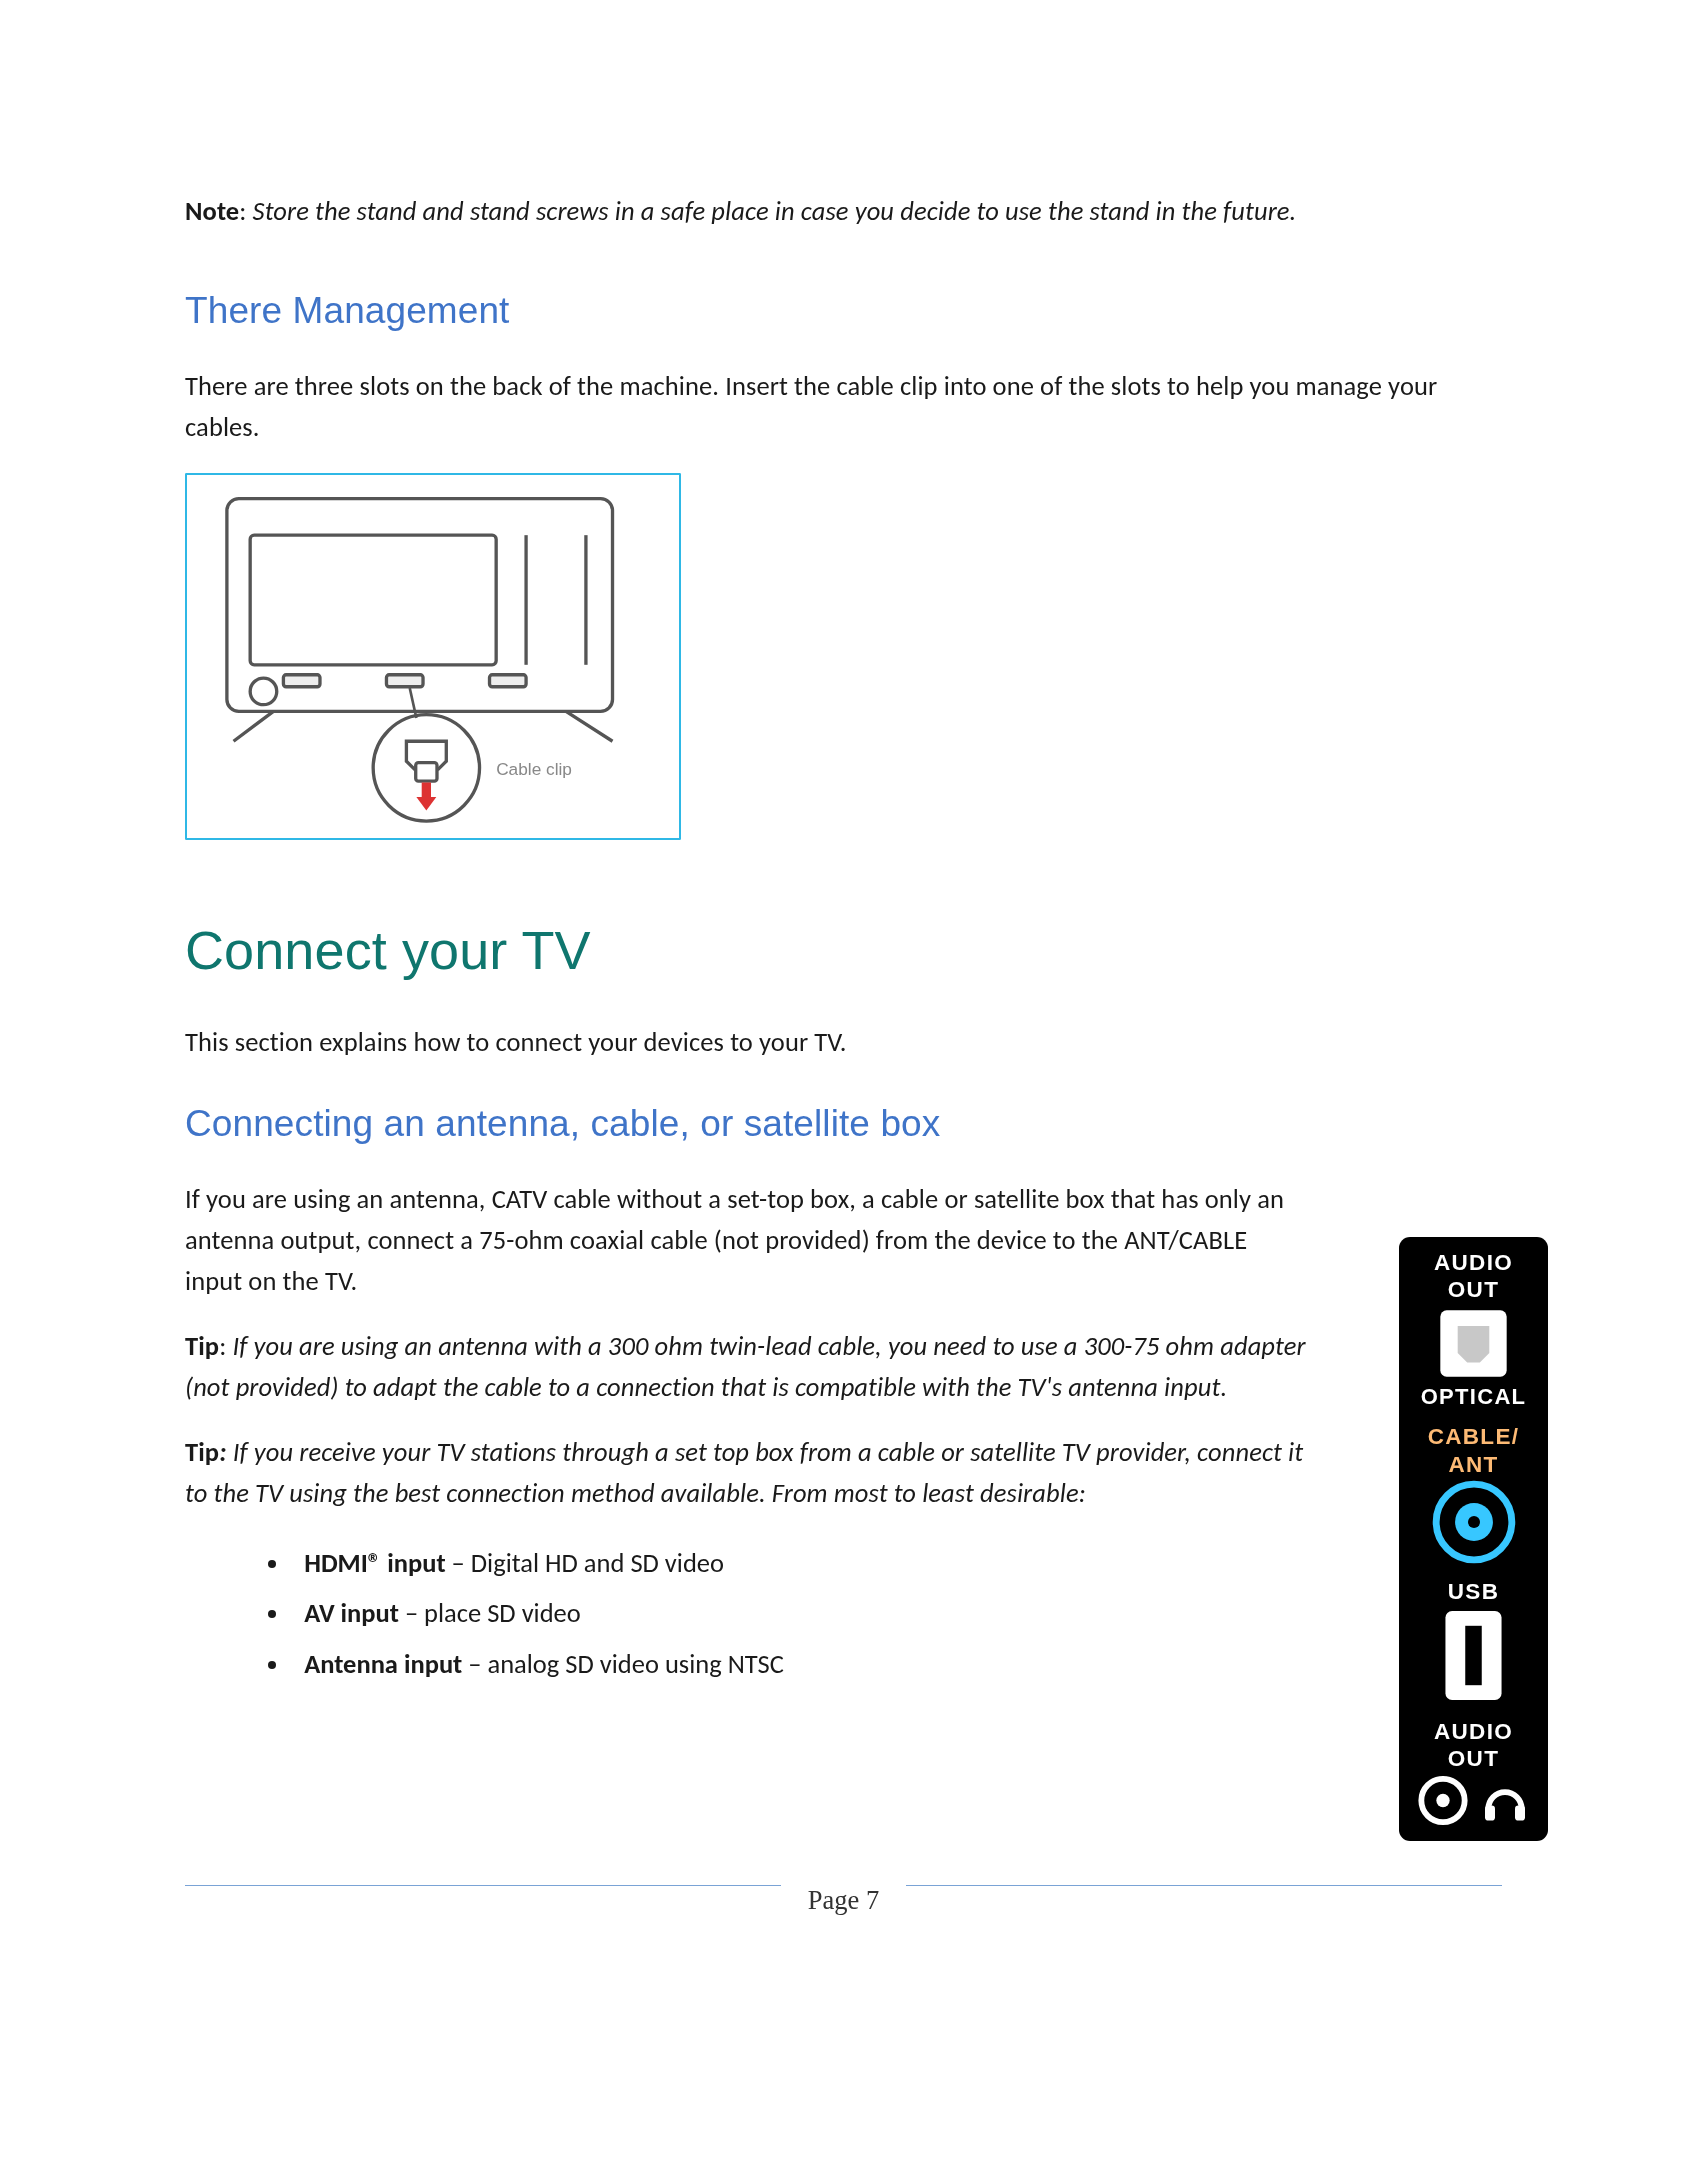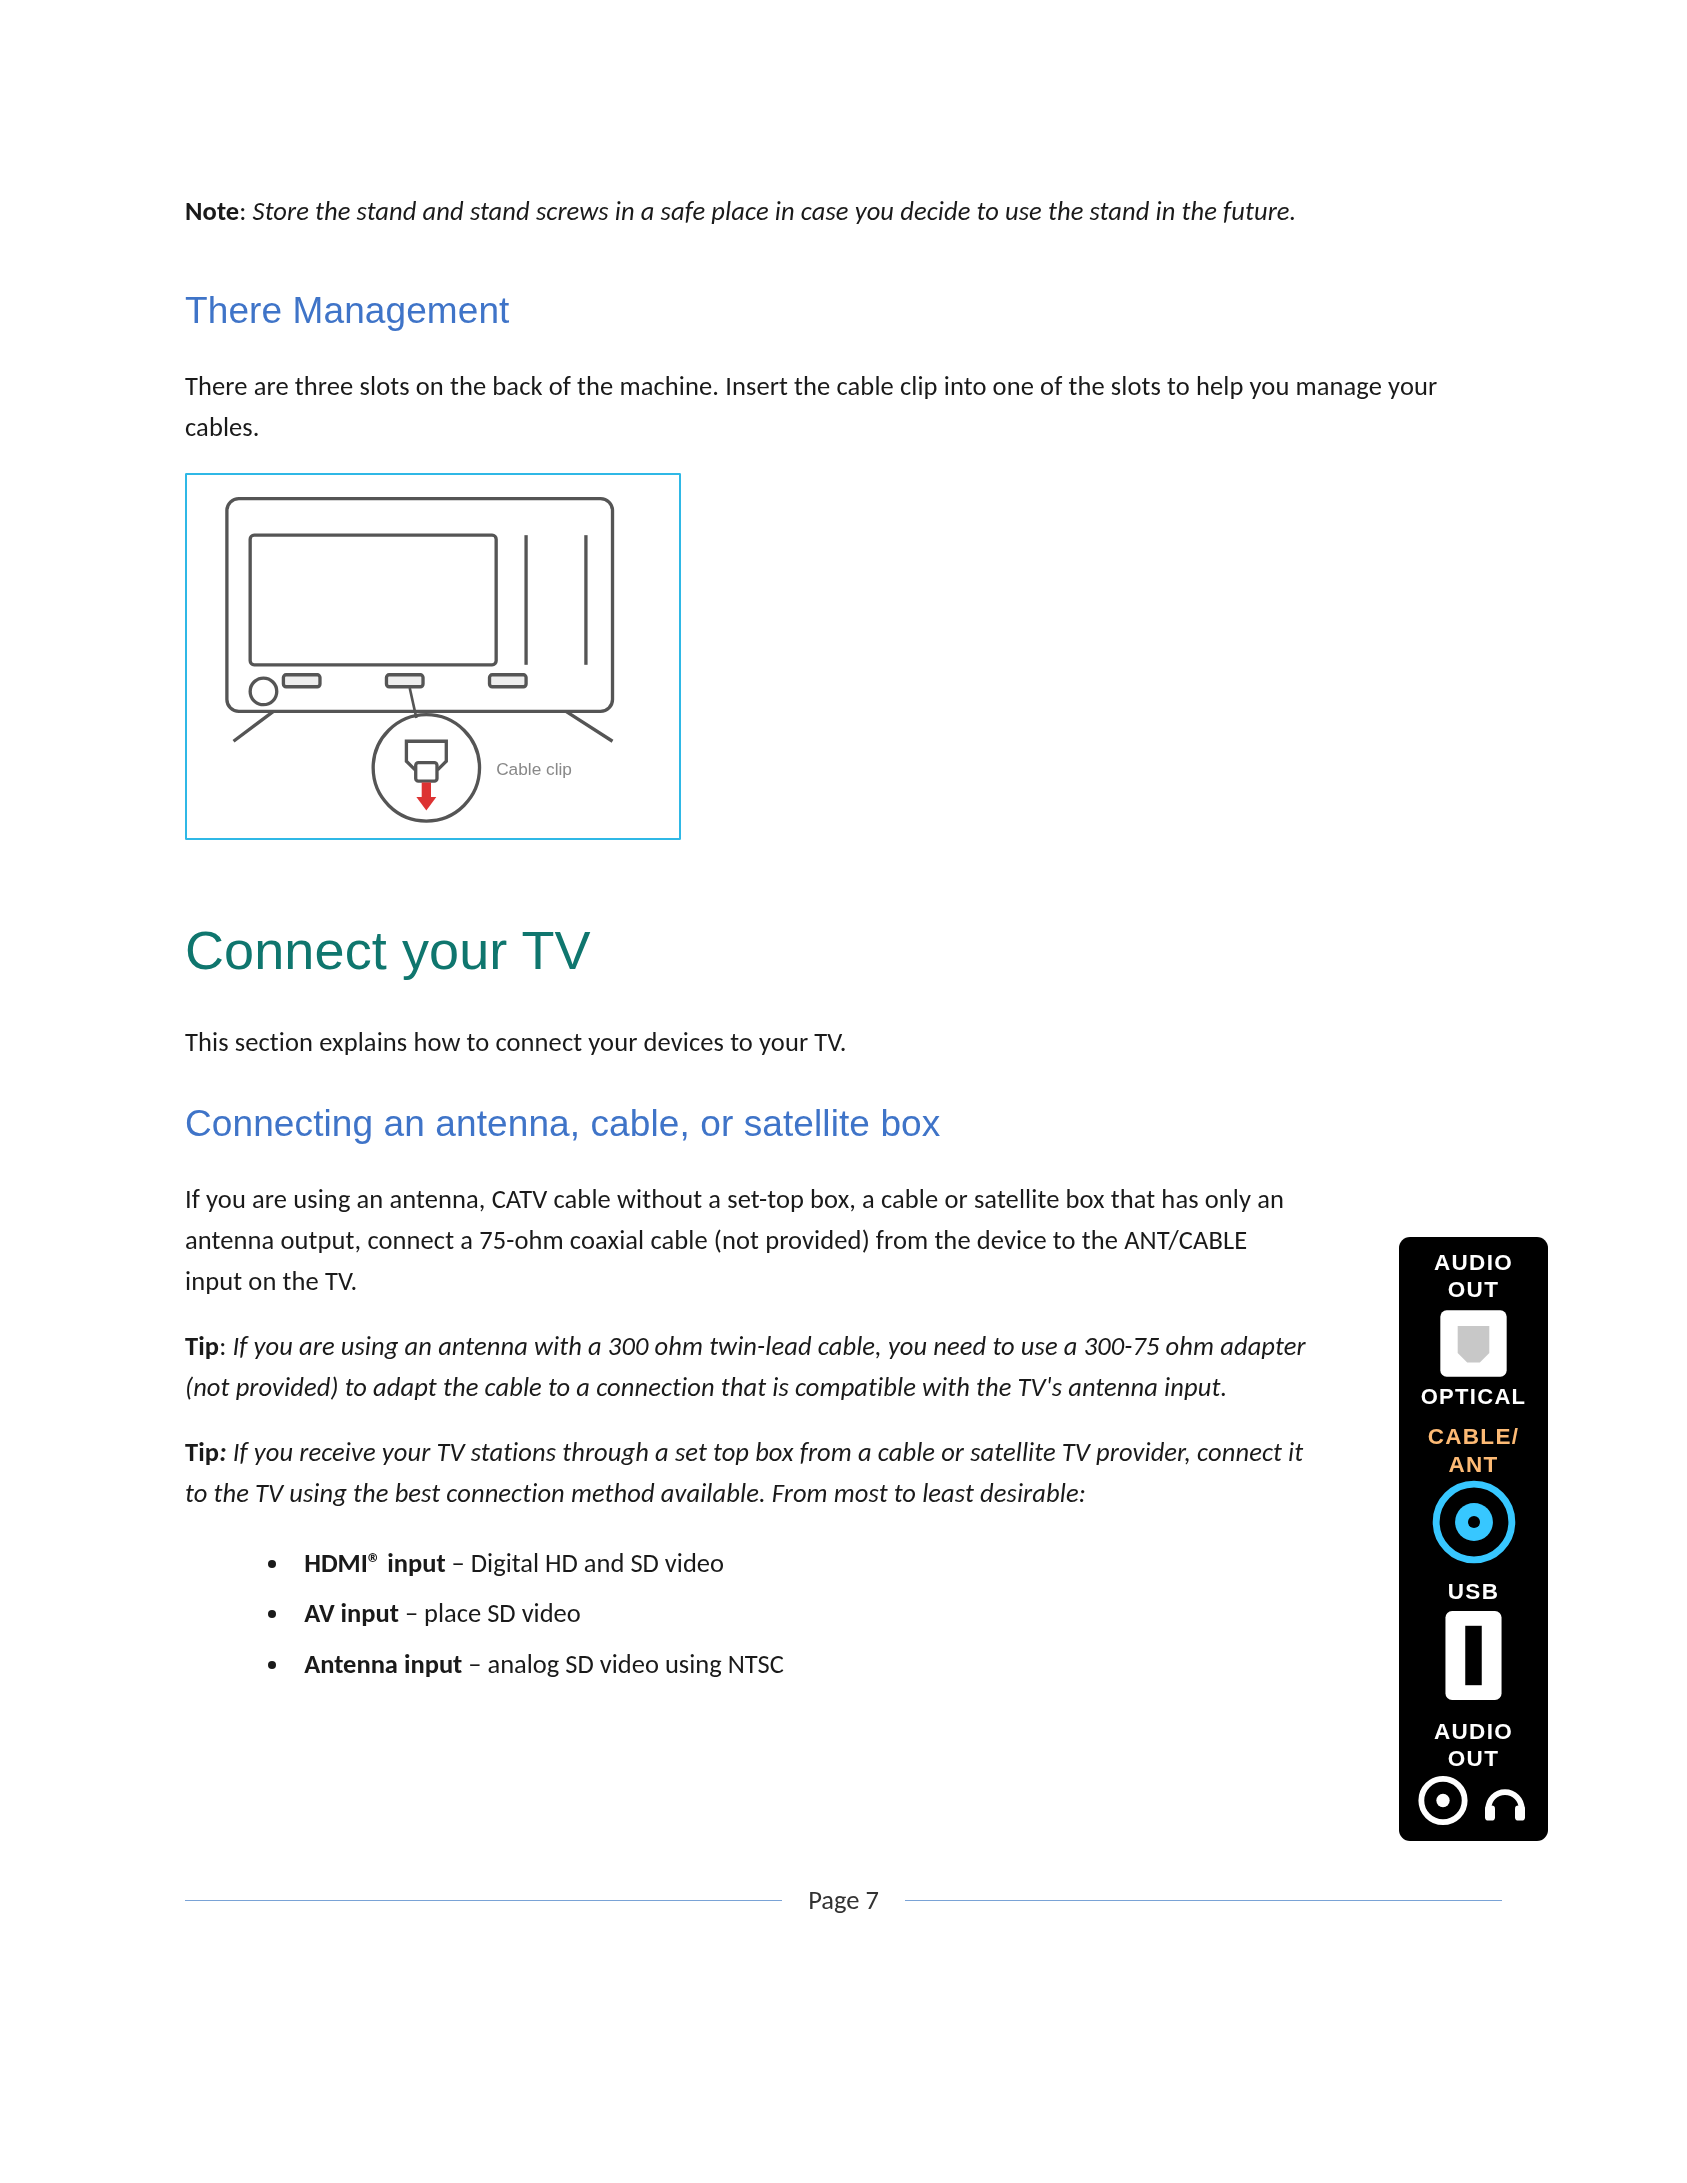--- a/index.html
+++ b/index.html
@@ -109,22 +109,22 @@
   .ports .gap { height: 13.2px; }
   .ports svg { display: block; }
 
   
   .footer {
     position: absolute;
     left: 185px;
     right: 185px;
     bottom: 248px;
     display: flex;
-    align-items: center;
     gap: 26.5px;
+    font-family: Liberation Serif, serif;
   }
   .footer .rule {
     flex: 1;
     height: 0;
     border-top: 1.3px solid #7aa3d6;
   }
   .footer .pg {
     font-size: 26.5px;
     color: #333;
     white-space: nowrap;

